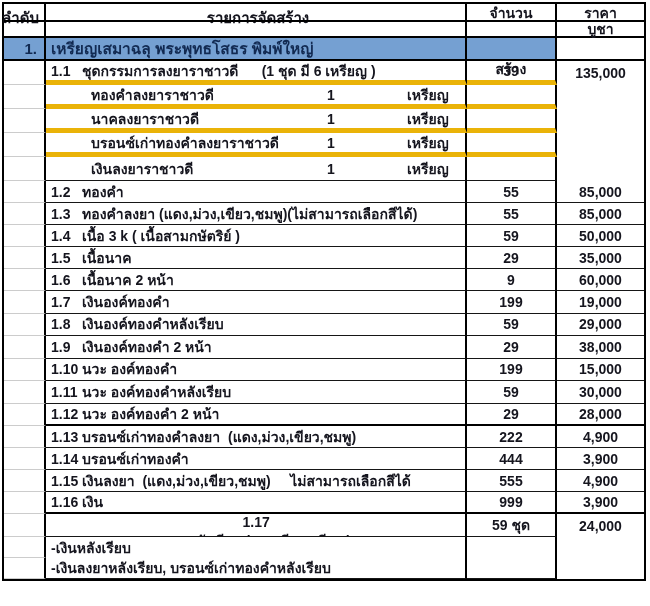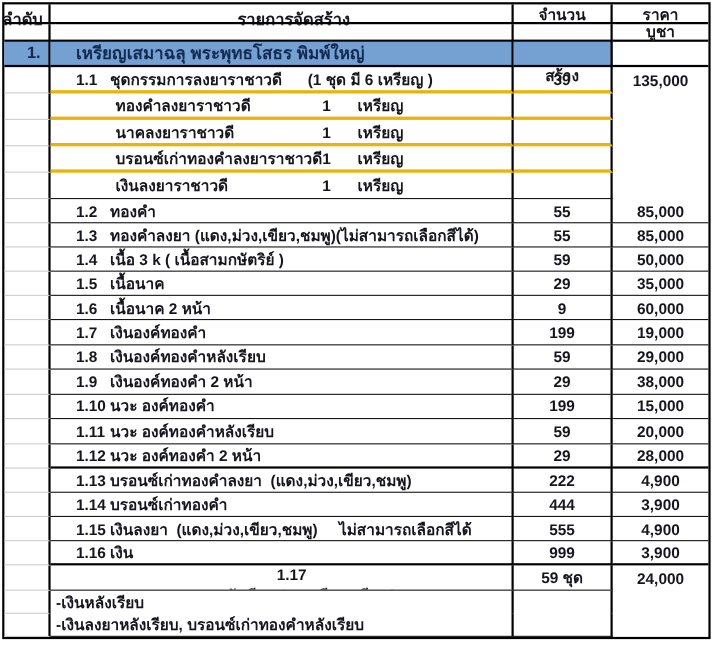--- a/index.html
+++ b/index.html
@@ -10,21 +10,21 @@
     -webkit-font-smoothing:antialiased;
   }
   .sheet{
     position:relative;box-sizing:border-box;
     margin:2px 4px 2px 2px;width:644px;
     border:2.5px solid #000;background:#fff;
   }
   .row{display:flex;align-items:stretch;}
   .row>div{box-sizing:border-box;display:flex;align-items:center;}
   .c-order{width:42px;border-right:2px solid #000;justify-content:flex-end;padding-right:7px;flex:none;}
-  .c-item{flex:1;border-right:2px solid #000;padding-left:23px;white-space:pre;overflow:hidden;}
+  .c-item{flex:1;border-right:2px solid #000;padding-left:5px;white-space:pre;overflow:hidden;}
   .c-qty{width:90px;border-right:2px solid #000;justify-content:center;flex:none;text-align:center;gap:40px;}
   .c-price{width:87px;justify-content:center;flex:none;text-align:center;}
 
   
   .h-header{height:34px;position:relative;font-size:15px;}
   .h-header>div{border-bottom:2.5px solid #000;}
   .h-header .c-order,.h-header .c-item{align-items:flex-start;padding-top:2px;justify-content:center;}
   .h-header .c-qty,.h-header .c-price{flex-direction:column;justify-content:flex-start;line-height:16px;font-size:14px;padding-top:1px;}
   .header-midline{position:absolute;left:0;right:0;top:16px;height:1px;background:#dcdcdc;pointer-events:none;}
 
@@ -38,24 +38,24 @@
   
   .t-item,.t-sub,.t-note{font-size:14px;}
   .h22>div{height:22px;} .h225>div{height:22.5px;} .h24>div{height:24px;}
   .h23>div{height:23px;flex-direction:column;} .h21>div{height:21px;}
   .row .c-order{border-bottom:1px solid #cccccc;}
   .h-header .c-order,.h-blue .c-order{border-bottom:2.5px solid #000;}
   
   .bb .c-item,.bb .c-qty,.bb .c-price{border-bottom:1.5px solid #161616;}
   .pb .c-item,.pb .c-qty{border-bottom:1.5px solid #161616;}
   .tb .c-item,.tb .c-qty,.tb .c-price{border-bottom:2.5px solid #000;}
-  .nb .c-item,.nb .c-qty{border-bottom:3px solid #eab308;}
+  .nb .c-item,.nb .c-qty{border-bottom:5px solid #eab308;}
 
   .row-no{display:inline-block;min-width:31px;}
-  .t-sub .c-item{padding-left:59px;}
+  .t-sub .c-item{padding-left:45px;gap:48px;}
   .sub-name{display:inline-block;min-width:188px;}
   .sub-qty{display:inline-block;min-width:32px;}
   .t-note .c-item{padding-left:5px;}
 </style>
 </head>
 <body>
 
 <div class="sheet">
 
   <div class="row h-header">
@@ -161,21 +161,21 @@
       <div class="row t-item h225 bb">
         <div class="c-order"></div>
         <div class="c-item"><span class="row-no">1.10</span><span>นวะ องค์ทองคำ</span></div>
         <div class="c-qty">199</div>
         <div class="c-price">15,000</div>
       </div>
       <div class="row t-item h225 bb">
         <div class="c-order"></div>
         <div class="c-item"><span class="row-no">1.11</span><span>นวะ องค์ทองคำหลังเรียบ</span></div>
         <div class="c-qty">59</div>
-        <div class="c-price">20,000</div>
+        <div class="c-price">30,000</div>
       </div>
       <div class="row t-item h225 tb">
         <div class="c-order"></div>
         <div class="c-item"><span class="row-no">1.12</span><span>นวะ องค์ทองคำ 2 หน้า</span></div>
         <div class="c-qty">29</div>
         <div class="c-price">28,000</div>
       </div>
       <div class="row t-item h22 bb">
         <div class="c-order"></div>
         <div class="c-item"><span class="row-no">1.13</span><span>บรอนซ์เก่าทองคำลงยา  (แดง,ม่วง,เขียว,ชมพู)</span></div>

